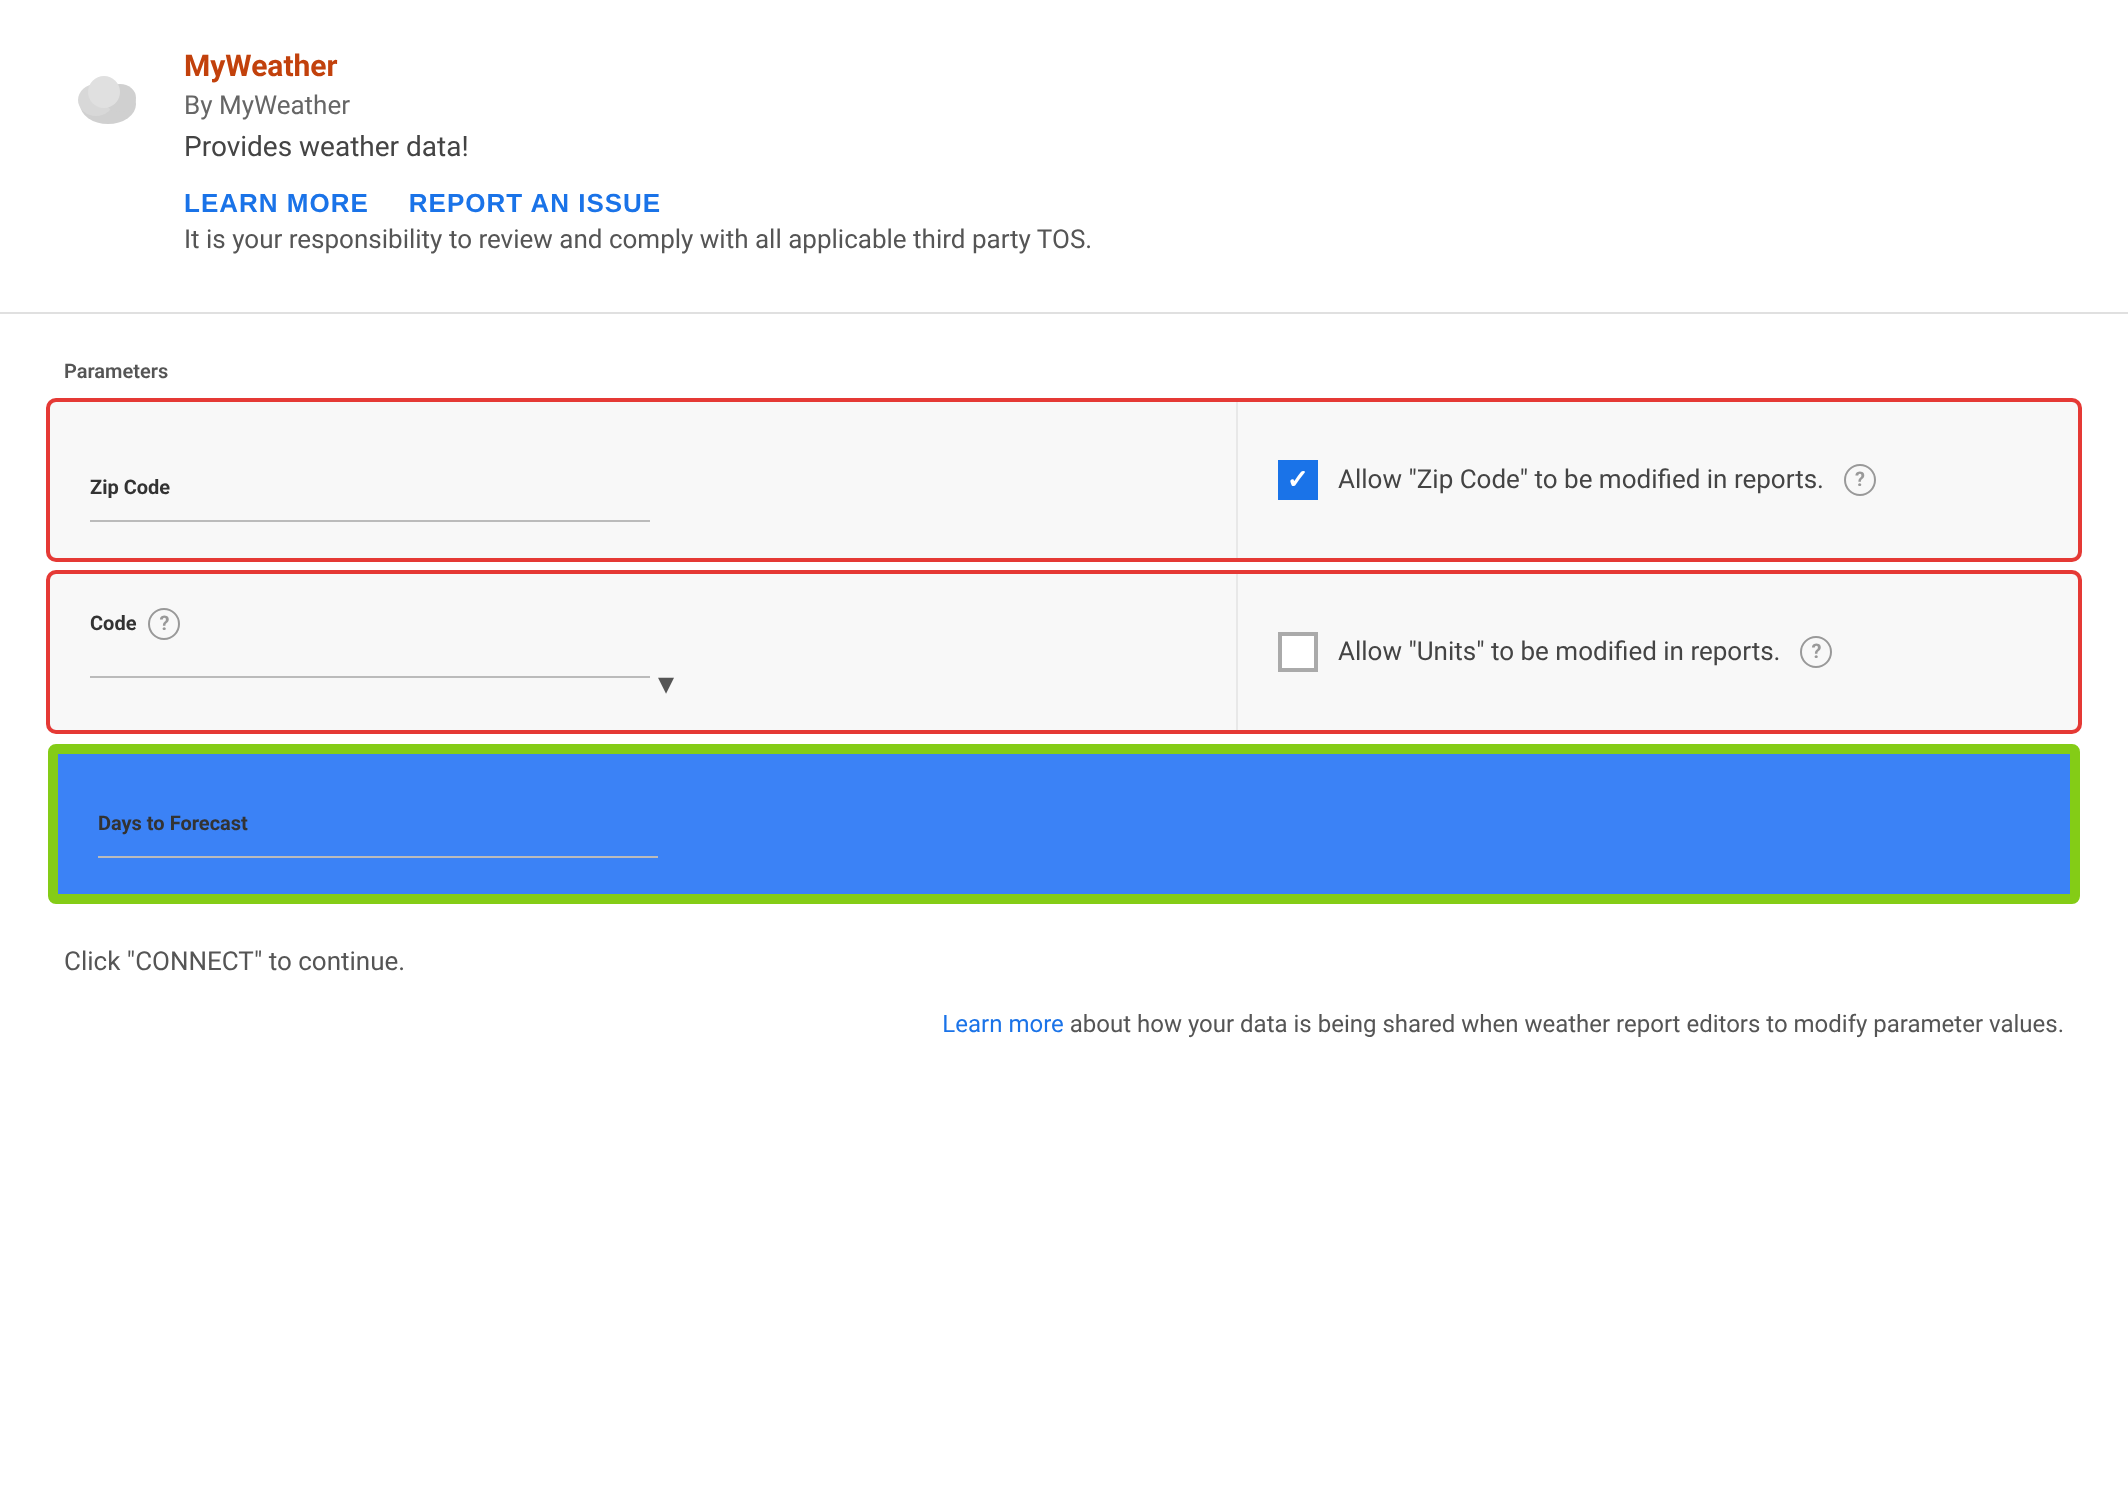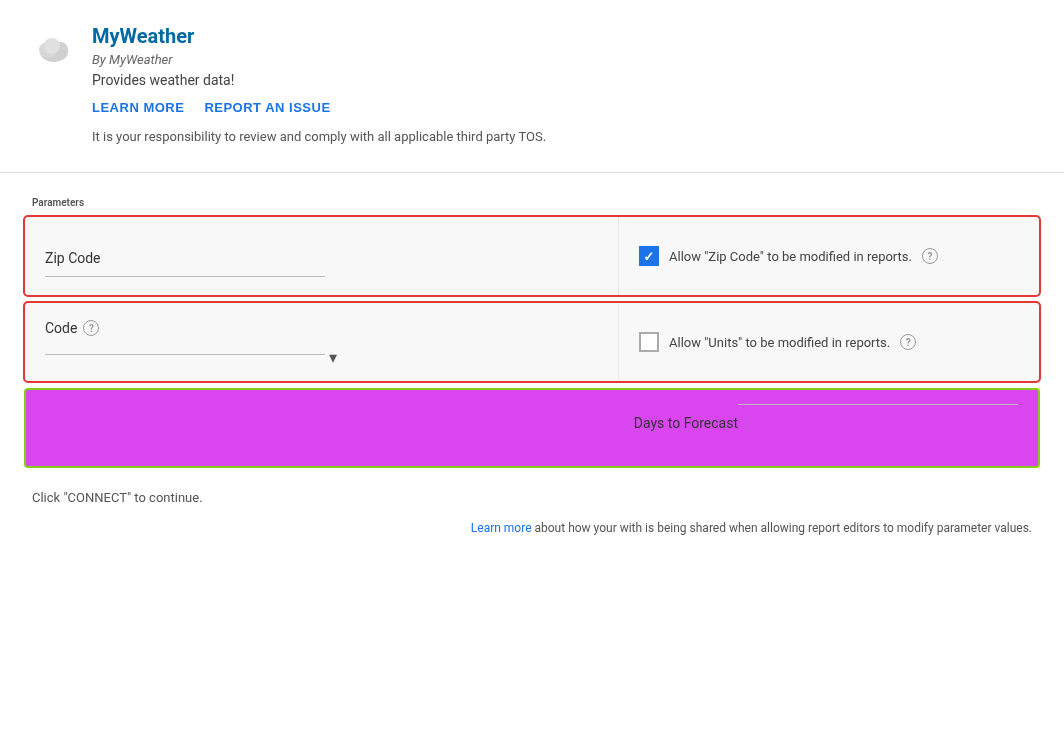--- a/index.html
+++ b/index.html
@@ -27,28 +27,27 @@
     }
 
     .header-info {
       display: flex;
       flex-direction: column;
       gap: 4px;
     }
 
     .app-name {
       font-weight: 700;
-      font-size: 20px;
-      color: #0369a1;
+      font-size: 15px;
+      color: #c2410c;
     }
 
     .app-by {
       font-size: 13px;
       color: #666;
-      font-style: italic;
     }
 
     .app-description {
       font-size: 14px;
       color: #444;
       margin-top: 1px;
     }
 
     .links-row {
       display: flex;
@@ -65,21 +64,21 @@
       letter-spacing: 0.5px;
       cursor: pointer;
       background: none;
       border: none;
       padding: 0;
     }
 
     .tos-text {
       font-size: 13px;
       color: #555;
-      margin-top: 10px;
+      margin-top: 0;
     }
 
     .divider {
       height: 1px;
       background: #e0e0e0;
       margin: 12px 0;
     }
 
     .section-label {
       font-size: 10px;
@@ -112,22 +111,22 @@
     }
 
     .param-label-row {
       display: flex;
       align-items: center;
       gap: 6px;
       margin-bottom: 10px;
     }
 
     .param-label {
-      font-weight: 400;
-      font-size: 14px;
+      font-weight: 700;
+      font-size: 10px;
       color: #333;
     }
 
     .help-icon {
       width: 16px;
       height: 16px;
       border-radius: 50%;
       border: 1.5px solid #999;
       display: inline-flex;
       align-items: center;
@@ -194,27 +193,28 @@
       font-weight: bold;
       line-height: 1;
     }
 
     .allow-text {
       font-size: 13px;
       color: #444;
     }
 
     .param-row-full {
-      background: #d946ef;
-      border: 2px solid #84cc16;
+      background: #3b82f6;
+      border: 5px solid #84cc16;
       border-radius: 4px;
       margin-bottom: 6px;
       min-height: 80px;
       padding: 14px 20px 14px 20px;
       display: flex;
+      flex-direction: column;
       justify-content: flex-end;
     }
 
     .footer-text {
       font-size: 13px;
       color: #555;
       padding: 16px 32px 8px 32px;
     }
 
     .footer-note {
@@ -306,14 +306,14 @@
       <span class="param-label">Days to Forecast</span>
     </div>
     <div class="param-input-line"></div>
   </div>
 
 </div>
 
 <div class="footer-text">Click "CONNECT" to continue.</div>
 
 <div class="footer-note">
-  <a href="#">Learn more</a><span> about how your with is being shared when allowing report editors to modify parameter values.</span>
+  <a href="#">Learn more</a><span> about how your data is being shared when weather report editors to modify parameter values.</span>
 </div>
 
 </body></html>

